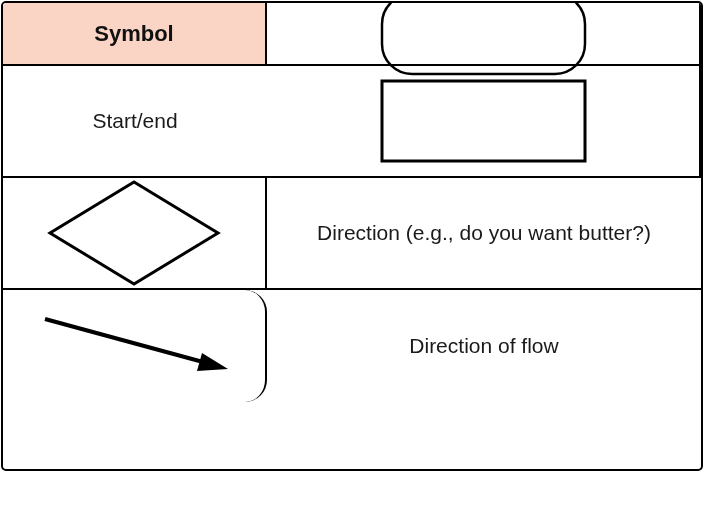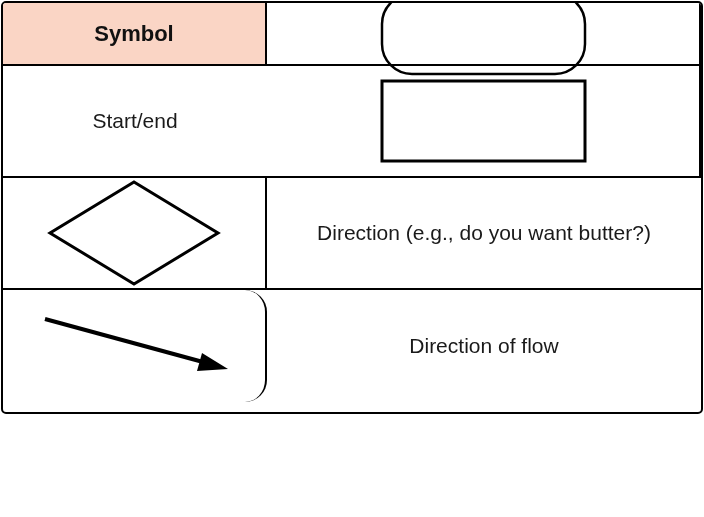--- a/index.html
+++ b/index.html
@@ -2,21 +2,21 @@
 <html><head>
 <meta charset="utf-8">
 <style>
   * { margin: 0; padding: 0; box-sizing: border-box; }
   html, body {
     width: 704px; height: 517px;
     background: #ffffff;
     font-family: "Liberation Sans", "DejaVu Sans", sans-serif;
   }
   .symbol-table {
-    width: 702px; height: 413px;
+    width: 702px; height: 470px;
     margin: 1px 0 0 1px;
     border: 2px solid #000000;
     border-radius: 5px;
     display: grid;
     grid-template-columns: 264px 1fr;
     grid-template-rows: 63px 1fr 1fr 1fr 1fr;
     overflow: hidden;
     background: #ffffff;
   }
   .cell {

